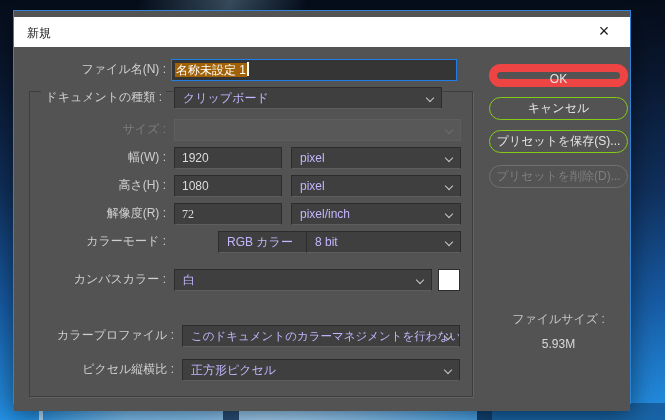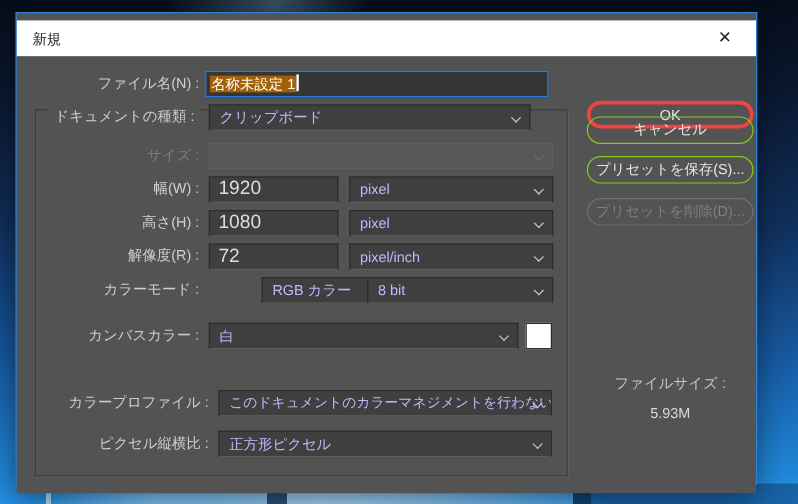--- a/index.html
+++ b/index.html
@@ -40,21 +40,21 @@
   .combo { position:absolute; top:0; height:22px; background:#3f3f3f;
     border:1px solid #2c2c2c; border-bottom-color:#5e5e5e; color:#c4b5fd;
     padding:0 22px 0 8px; cursor:default; overflow:hidden; white-space:nowrap; }
   .combo .chev { position:absolute; right:8px; top:7px; width:6px; height:6px;
     border-left:1.5px solid #c9c9c9; border-bottom:1.5px solid #c9c9c9;
     transform:rotate(-45deg); }
   .combo.disabled { background:rgba(255,255,255,0.03); border-color:#5e5e5e; color:#7d7d7d; }
   .combo.disabled .chev { border-color:#6d6d6d; }
   .num-input { position:absolute; top:0; height:22px; background:#3f3f3f;
     border:1px solid #2c2c2c; border-bottom-color:#5e5e5e; color:#dcdcdc;
-    font-size:16px; padding:0 7px; font-family:inherit; }
+    font-size:12px; padding:0 7px; font-family:inherit; }
   .text-input { position:absolute; top:0; height:22px; line-height:20px;
     background:#353535; border:1px solid #1f7fe8; color:#ffffff; padding:0 3px;
     white-space:nowrap; }
   .text-input .selection { background:#a16207; padding:0 1px; }
   .caret { display:inline-block; width:1.5px; height:14px; background:#ffffff;
     vertical-align:-2px; }
 
   
   .groupbox { position:absolute; border:1px solid #3e3e3e;
     box-shadow:1px 1px 0 rgba(255,255,255,0.09); }
@@ -62,21 +62,21 @@
     background:#535353; padding:0 5px; color:#cfcfcf; }
 
   
   .swatch { position:absolute; top:0; width:22px; height:22px; background:#ffffff;
     border:1px solid #2c2c2c; }
 
   
   .side-btn { position:absolute; left:475px; width:139px; height:23px;
     border-radius:12px; background:transparent; color:#e6e6e6; font-size:12px;
     font-family:inherit; border:1px solid #84cc16; cursor:default; }
-  .side-btn.default { border:3px solid #ef4444;margin-top:20px; }
+  .side-btn.default { border:8px solid #ef4444; }
   .side-btn:disabled { border-color:#707070; color:#7f7f7f; }
 
   .filesize { position:absolute; left:475px; width:139px; text-align:center; }
   .filesize .fs-label { color:#c6c6c6; }
   .filesize .fs-value { color:#d9d9d9; }
 </style>
 </head>
 <body>
 
 <div class="wallpaper">
@@ -130,21 +130,21 @@
       <span class="lbl">高さ(H) :</span>
       <input class="num-input" style="left: 160px; width: 108px;" value="1080">
       <div class="combo" style="left:277px; width:170px;">
         <span>pixel</span>
         <span class="chev"></span>
       </div>
     </div>
 
     <div class="row" style="top:156px; right:0;">
       <span class="lbl">解像度(R) :</span>
-      <input class="num-input" style="left: 160px; width: 108px;" value="72">
+      <input class="num-input" style="left: 160px; width: 108px; font-family: Liberation Serif, serif;" value="72">
       <div class="combo" style="left:277px; width:170px;">
         <span>pixel/inch</span>
         <span class="chev"></span>
       </div>
     </div>
 
     <div class="row" style="top:184px; right:0;">
       <span class="lbl">カラーモード :</span>
       <div class="combo" style="left:160px; width:123px;margin-left:44px;">
         <span>RGB カラー</span>

